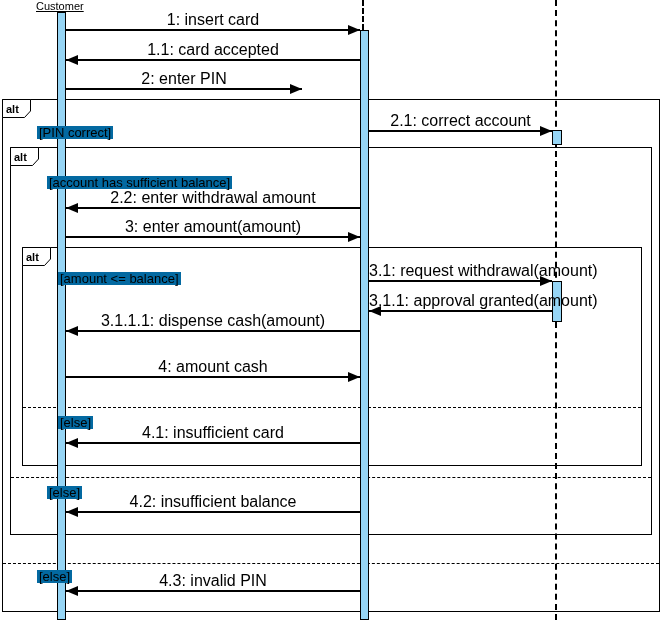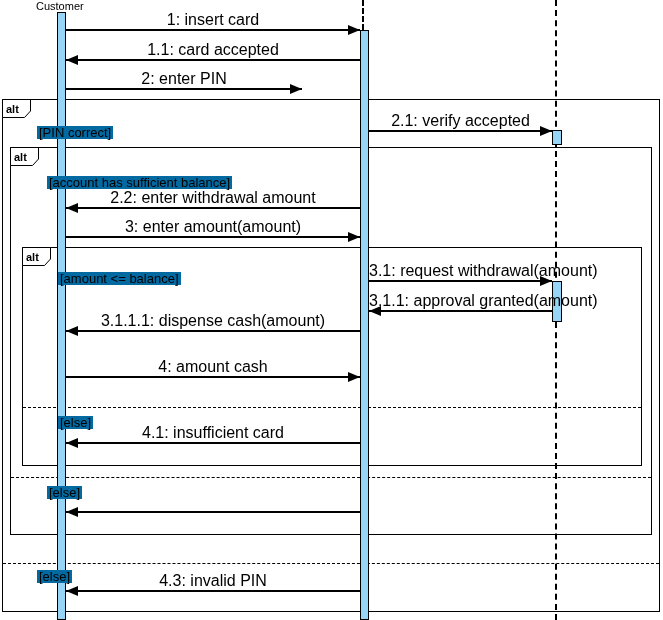--- a/index.html
+++ b/index.html
@@ -12,21 +12,21 @@
   
   .frame{position:absolute;border:1px solid #000;box-sizing:border-box;background:transparent;}
   .frame .divider{position:absolute;left:0;right:0;height:0;border-top:1px dashed #000;}
   .alt-tab{position:absolute;top:-1px;left:-1px;}
   .alt-tab text{font-family:"Liberation Sans",sans-serif;font-size:11px;font-weight:bold;fill:#000;}
   .guard{position:absolute;font-size:13px;line-height:13px;white-space:nowrap;
          background:#0369a1;padding:0 2px;z-index:6;}
   
   .bar{position:absolute;background:#96d5f5;border:1px solid #000;box-sizing:border-box;z-index:4;}
   
-  .plabel{position:absolute;font-size:11px;line-height:12px;white-space:nowrap;z-index:6;}
+  .plabel{position:absolute;font-size:11px;line-height:12px;white-space:nowrap;z-index:6;text-decoration:underline;}
   
   .msg{position:absolute;height:20px;z-index:8;font-size:16px;line-height:13px;}
   .msg .label{position:absolute;left:0;right:0;bottom:5px;text-align:center;white-space:nowrap;}
   .msg .line{position:absolute;left:0;right:0;bottom:0;height:2px;background:#000;}
   .msg.right .line::after{
     content:"";position:absolute;right:0;top:-4px;width:0;height:0;
     border-left:12px solid #000;border-top:5px solid transparent;border-bottom:5px solid transparent;}
   .msg.left .line::before{
     content:"";position:absolute;left:0;top:-4px;width:0;height:0;
     border-right:12px solid #000;border-top:5px solid transparent;border-bottom:5px solid transparent;}
@@ -82,21 +82,21 @@
   </div>
   <div class="msg left" style="left:66px;top:41px;width:294px">
     <div class="label">1.1: card accepted</div>
     <div class="line"></div>
   </div>
   <div class="msg right" style="left:66px;top:70px;width:236px">
     <div class="label">2: enter PIN</div>
     <div class="line"></div>
   </div>
   <div class="msg right" style="left:369px;top:112px;width:183px">
-    <div class="label">2.1: verify accepted</div>
+    <div class="label">2.1: correct account</div>
     <div class="line"></div>
   </div>
   <div class="msg left" style="left:66px;top:189px;width:294px">
     <div class="label">2.2: enter withdrawal amount</div>
     <div class="line"></div>
   </div>
   <div class="msg right" style="left:66px;top:218px;width:294px">
     <div class="label">3: enter amount(amount)</div>
     <div class="line"></div>
   </div>
@@ -114,20 +114,21 @@
   </div>
   <div class="msg right" style="left:66px;top:358px;width:294px">
     <div class="label">4: amount cash</div>
     <div class="line"></div>
   </div>
   <div class="msg left" style="left:66px;top:424px;width:294px">
     <div class="label">4.1: insufficient card</div>
     <div class="line"></div>
   </div>
   <div class="msg left" style="left:66px;top:493px;width:294px">
+    <div class="label">4.2: insufficient balance</div>
     <div class="line"></div>
   </div>
   <div class="msg left" style="left:66px;top:572px;width:294px">
     <div class="label">4.3: invalid PIN</div>
     <div class="line"></div>
   </div>
 
 </div>
 
 </body></html>

